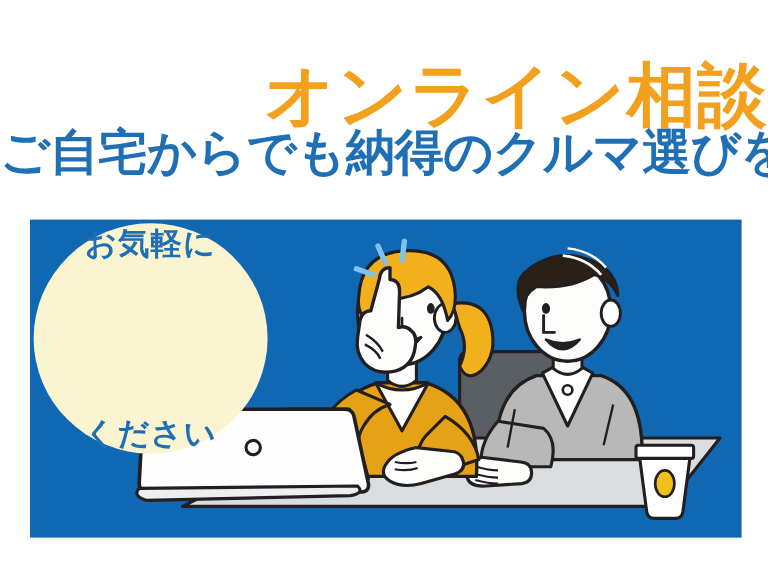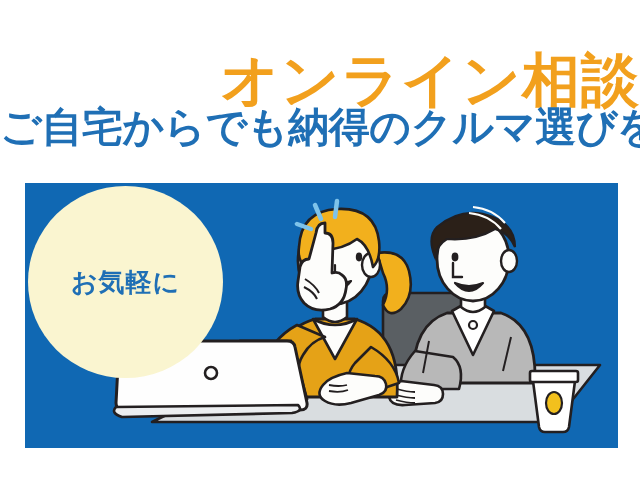--- a/index.html
+++ b/index.html
@@ -61,21 +61,21 @@
     position: absolute;
     left: 3px;
     top: 3px;
     width: 195px;
     height: 192px;
     border-radius: 50%;
     background: #faf5d0;
     display: flex;
     flex-direction: column;
     align-items: center;
-    justify-content: center;
+    justify-content: space-between;
     z-index: 5;
   }
   .bubble-line {
     color: #1f6fb5;
     font-size: 26px;
     line-height: 34px;
     font-weight: 700;
     letter-spacing: 1px;
     white-space: nowrap;
   }
@@ -195,16 +195,17 @@
       <g>
         <path d="M508 198 l42 0 l-6 46 q-1 5 -6 5 l-18 0 q-5 0 -6 -5 z" fill="#ffffff" stroke="#231f20" stroke-width="2.6" stroke-linejoin="round"></path>
         <rect x="505" y="188" width="48" height="11" rx="2" fill="#ffffff" stroke="#231f20" stroke-width="2.6"></rect>
         <ellipse cx="529" cy="220" rx="8" ry="11" fill="#f2c01d" stroke="#231f20" stroke-width="2.2"></ellipse>
       </g>
 
     </svg>
 
     <div class="bubble">
       <div class="bubble-line">お気軽に</div>
+      <div class="bubble-line">ください</div>
     </div>
 
   </div>
 </div>
 
 </body></html>

